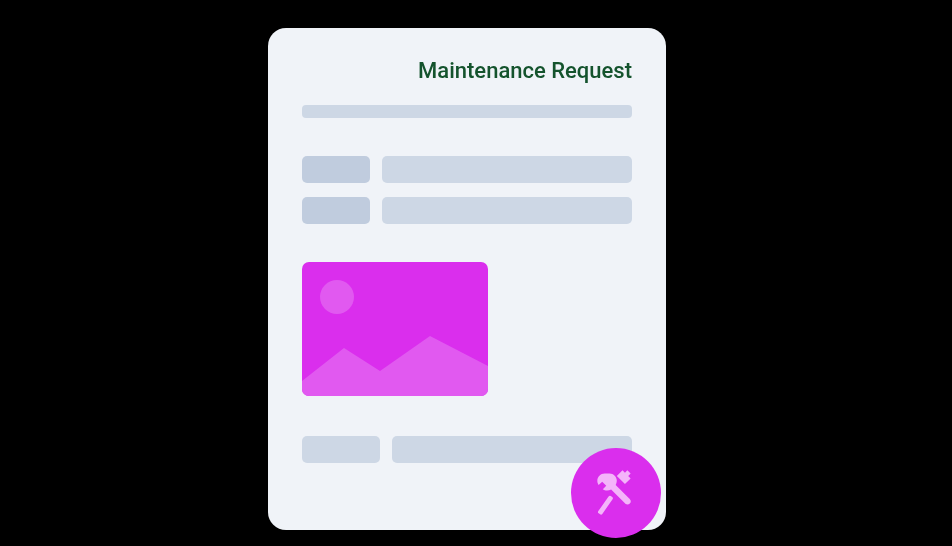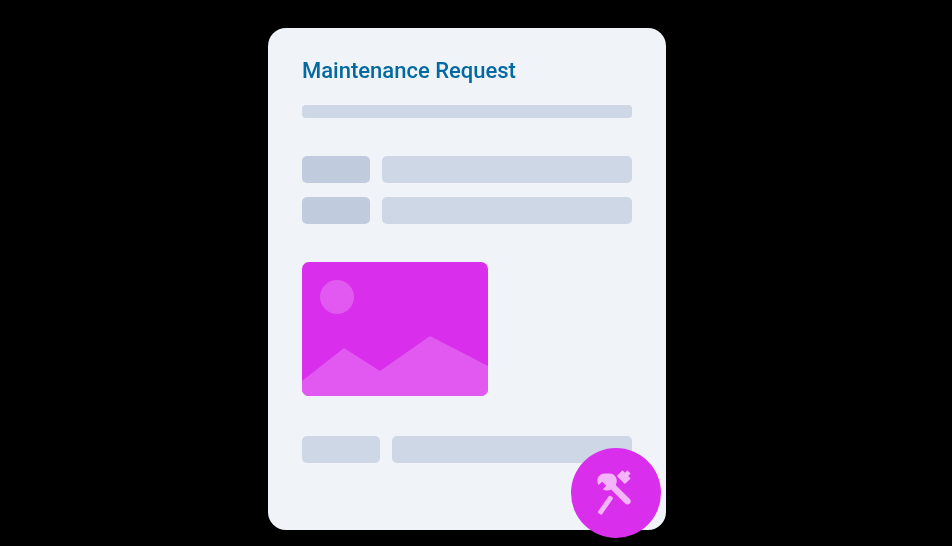--- a/index.html
+++ b/index.html
@@ -14,24 +14,25 @@
       position: absolute;
       left: 268px;
       top: 28px;
       width: 398px;
       height: 502px;
       background: #f0f3f8;
       border-radius: 18px;
       padding: 30px 34px;
     }
     .title {
-      color: #0369a1;
+      color: #14532d;
       font-size: 22px;
       font-weight: 500;
       margin-bottom: 22px;
+      text-align: right;
     }
     .line-full {
       height: 13px;
       background: #cdd7e5;
       border-radius: 4px;
       width: 100%;
       margin-bottom: 38px;
     }
     .row {
       display: flex;

